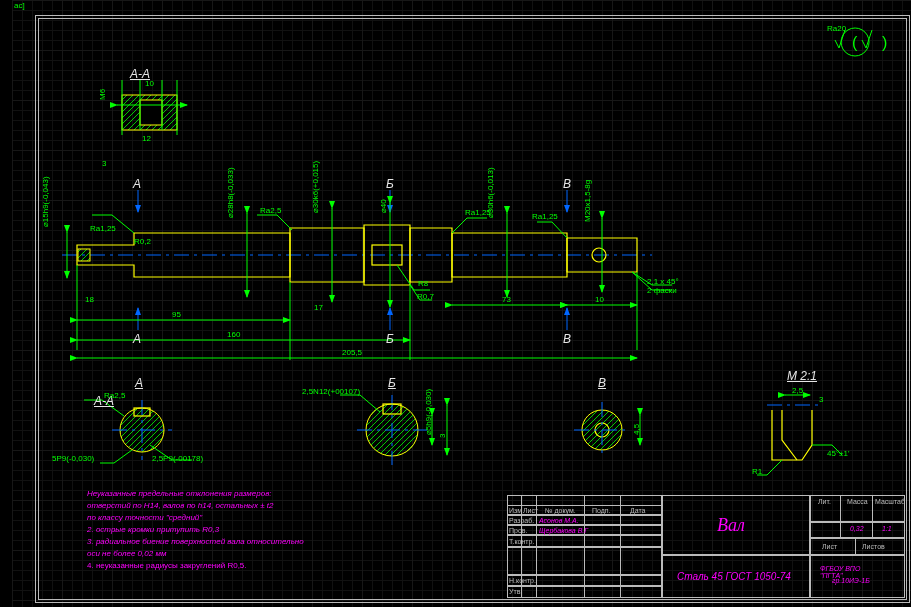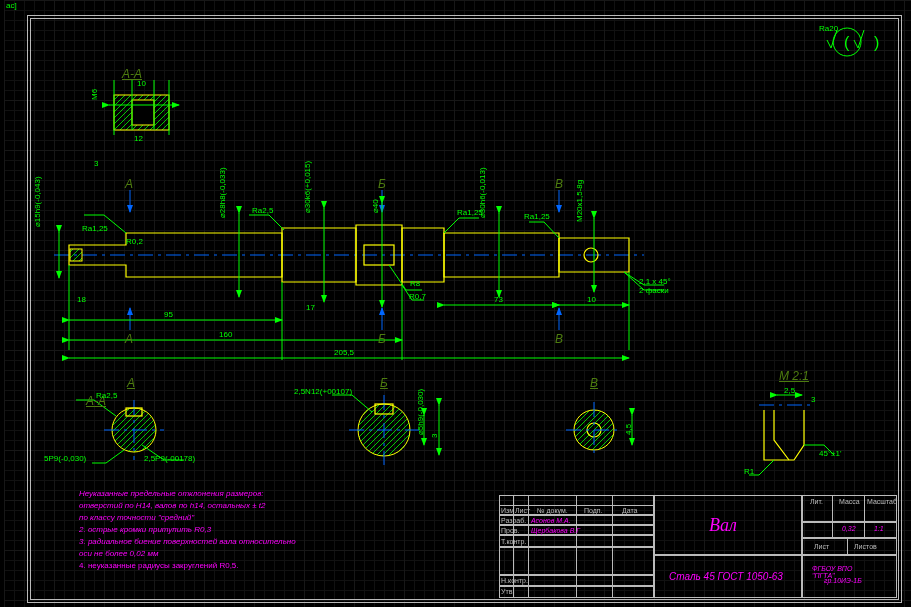--- a/index.html
+++ b/index.html
@@ -1,29 +1,29 @@
 <!DOCTYPE html>
 <html><head>
 <meta charset="utf-8">
 <style>
   html,body{margin:0;padding:0;background:#000;width:911px;height:607px;overflow:hidden;font-family:sans-serif}
-  .canvas{position:absolute;left:4px;top:0;width:863px;height:607px}
+  .canvas{position:absolute;left:12px;top:0;width:863px;height:607px}
   .grid{position:absolute;left:0;top:0;width:911px;height:607px;
     background-image:
       linear-gradient(#111 1px,transparent 1px),
       linear-gradient(90deg,#111 1px,transparent 1px);
     background-size:10px 10px}
   .grid2{position:absolute;left:0;top:0;width:911px;height:607px;
     background-image:
       linear-gradient(#171717 1px,transparent 1px),
       linear-gradient(90deg,#171717 1px,transparent 1px);
     background-size:50px 50px}
   .frame{position:absolute;border:1px solid #bbb}
   .txt{position:absolute;font-size:8px;color:#f0f;line-height:1}
-  .txtb{position:absolute;font-size:9px;color:#4d7c0f;line-height:1;font-style:italic}
+  .txtb{position:absolute;font-size:9px;color:#e5e5e5;line-height:1;font-style:italic}
   .txtg{position:absolute;font-size:8px;color:#0f0;line-height:1}
   .txtbig{position:absolute;font-size:18px;color:#f0f;font-style:italic;font-family:serif}
   svg{position:absolute;left:0;top:0;overflow:visible}
   .thin{stroke:#0f0;stroke-width:1;fill:none}
   .heavy{stroke:#ff0;stroke-width:1.2;fill:none}
   .mag{stroke:#06f;stroke-width:1;fill:none}
   .dash{stroke:#06f;stroke-width:1;fill:none;stroke-dasharray:15 5 3 5}
   .hatch{fill:url(#hatch);stroke:#ff0;stroke-width:1}
   .tblcell{position:absolute;border:1px solid #bbb;box-sizing:border-box}
   .tbltxt{position:absolute;font-size:7px;color:#bbb}
@@ -241,21 +241,21 @@
   <span class="tbltxt" style="left:618px;top:507px">Дата</span>
   <span class="tbltxt" style="left:497px;top:517px">Разраб.</span>
   <span class="tbltxt" style="left:497px;top:527px">Пров.</span>
   <span class="tbltxt" style="left:497px;top:538px">Т.контр.</span>
   <span class="tbltxt" style="left:497px;top:577px">Н.контр.</span>
   <span class="tbltxt" style="left:497px;top:588px">Утв.</span>
   <span class="tblmag" style="left:527px;top:517px">Асонов М.А.</span>
   <span class="tblmag" style="left:527px;top:527px">Щербакова В.Г</span>
 
   <span class="txtbig" style="left:705px;top:515px">Вал</span>
-  <span class="txt" style="left:665px;top:572px;font-size:10px;font-style:italic">Сталь 45 ГОСТ 1050-63</span>
+  <span class="txt" style="left:665px;top:572px;font-size:10px;font-style:italic">Сталь 45 ГОСТ 1050-74</span>
 
   <span class="tbltxt" style="left:806px;top:498px">Лит.</span>
   <span class="tbltxt" style="left:835px;top:498px">Масса</span>
   <span class="tbltxt" style="left:863px;top:498px">Масштаб</span>
   <span class="tblmag" style="left:838px;top:525px">0,32</span>
   <span class="tblmag" style="left:870px;top:525px">1:1</span>
   <span class="tbltxt" style="left:810px;top:543px">Лист</span>
   <span class="tbltxt" style="left:850px;top:543px">Листов</span>
   <span class="tblmag" style="left:808px;top:565px;font-size:7px">ФГБОУ ВПО "ПГТА"</span>
   <span class="tblmag" style="left:820px;top:577px;font-size:7px">гр.10ИЭ-1Б</span>

